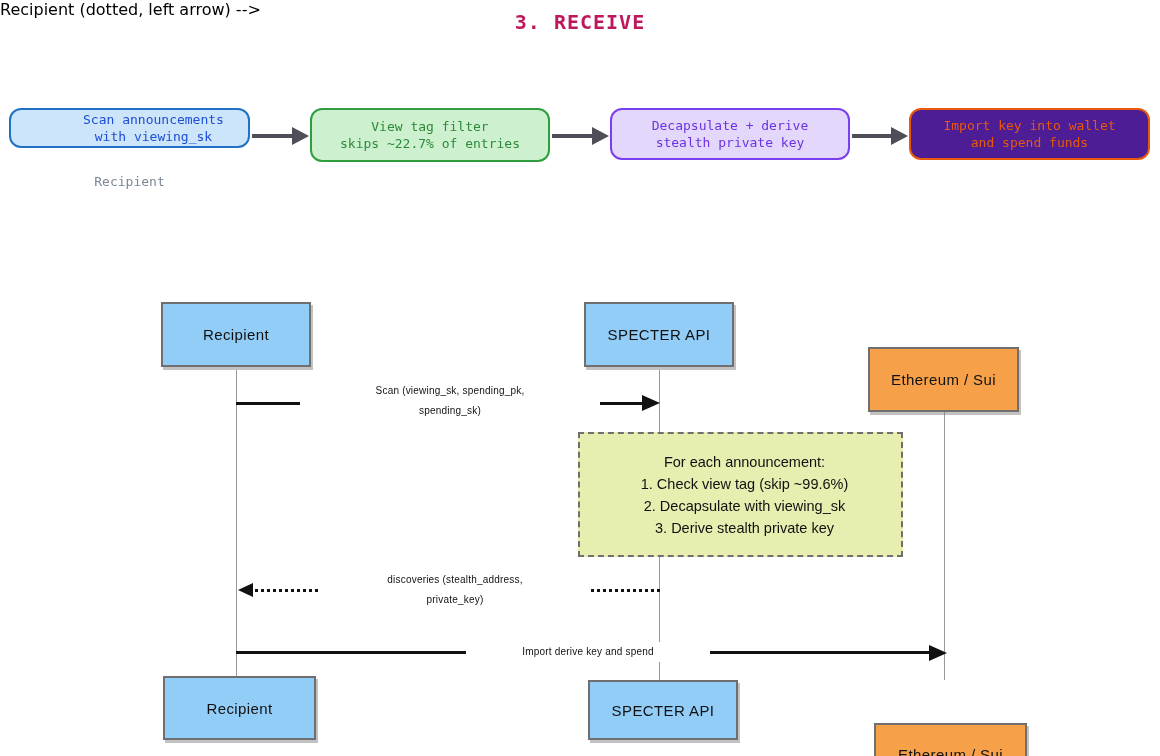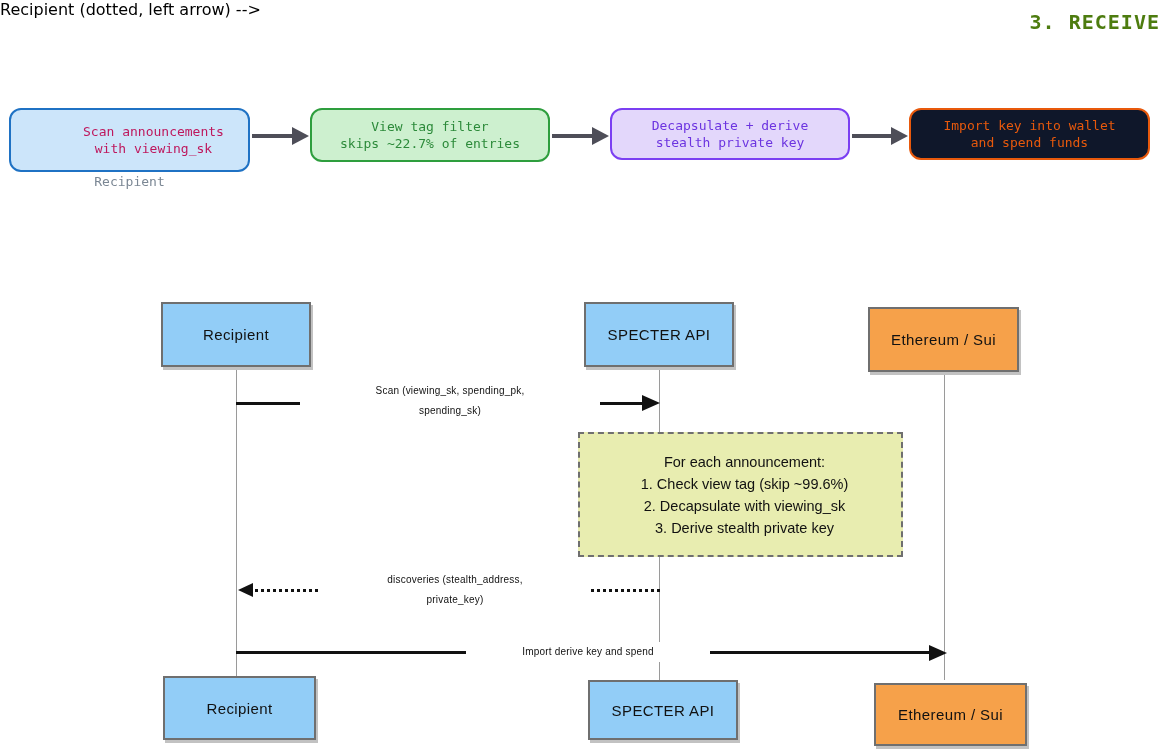--- a/index.html
+++ b/index.html
@@ -15,60 +15,60 @@
     overflow: hidden;
   }
   .page { position: absolute; inset: 0; }
 
   
   #diagram-title {
     position: absolute;
     top: 10px;
     left: 0;
     width: 1160px;
-    text-align: right;
+    text-align: center;
     font-family: "DejaVu Sans Mono", monospace;
     font-size: 20px;
     font-weight: bold;
     letter-spacing: 1px;
-    color: #4d7c0f;
+    color: #be185d;
   }
 
   
   .flow-box {
     position: absolute;
     box-sizing: border-box;
     border-radius: 12px;
     border-width: 2.5px;
     border-style: solid;
     display: flex;
     align-items: center;
     justify-content: center;
     text-align: center;
     font-family: "DejaVu Sans Mono", monospace;
     font-size: 13px;
     line-height: 17px;
     white-space: pre-line;
     font-weight: 500;
   }
   #flow-step-0 {
-    left: 9px; top: 108px; width: 241px; height: 64px;
-    background: #cce5fa; border-color: #1f72c4; color: #be185d; padding-left: 48px;
+    left: 9px; top: 108px; width: 241px; height: 40px;
+    background: #cce5fa; border-color: #1f72c4; color: #1d4ed8; padding-left: 48px;
   }
   #flow-step-1 {
     left: 310px; top: 108px; width: 240px; height: 54px;
     background: #cdf0cf; border-color: #2e9e3e; color: #2c8a3a;
   }
   #flow-step-2 {
     left: 610px; top: 108px; width: 240px; height: 52px;
     background: #e3d7fb; border-color: #7b3ff2; color: #6c34e0;
   }
   #flow-step-3 {
     left: 909px; top: 108px; width: 241px; height: 52px;
-    background: #0f172a; border-color: #e8590c; color: #e8590c;
+    background: #4c1d95; border-color: #e8590c; color: #e8590c;
   }
 
   .flow-arrow {
     position: absolute;
     top: 127px;
     height: 18px;
   }
   .flow-arrow .shaft {
     position: absolute;
     top: 7px; left: 0;
@@ -115,21 +115,21 @@
     justify-content: center;
     font-family: "Liberation Sans", sans-serif;
     font-size: 15px;
     color: #111111;
     box-shadow: 2px 3px 0 rgba(120,120,120,0.45);
     letter-spacing: 0.4px;
   }
   .actor-blue { background: #92cdf7; }
   .actor-orange { background: #f5a council; }
   .actor-orange { background: #f7a councils; }
-  .actor-orange { background: #f6a14a; }
+  .actor-orange { background: #f6a14a; margin-top: 40px; }
 
   .msg-line {
     position: absolute;
     height: 3px;
     background: #111111;
   }
   .msg-line.dotted {
     height: 0;
     background: none;
     border-top: 3px dotted #111111;

